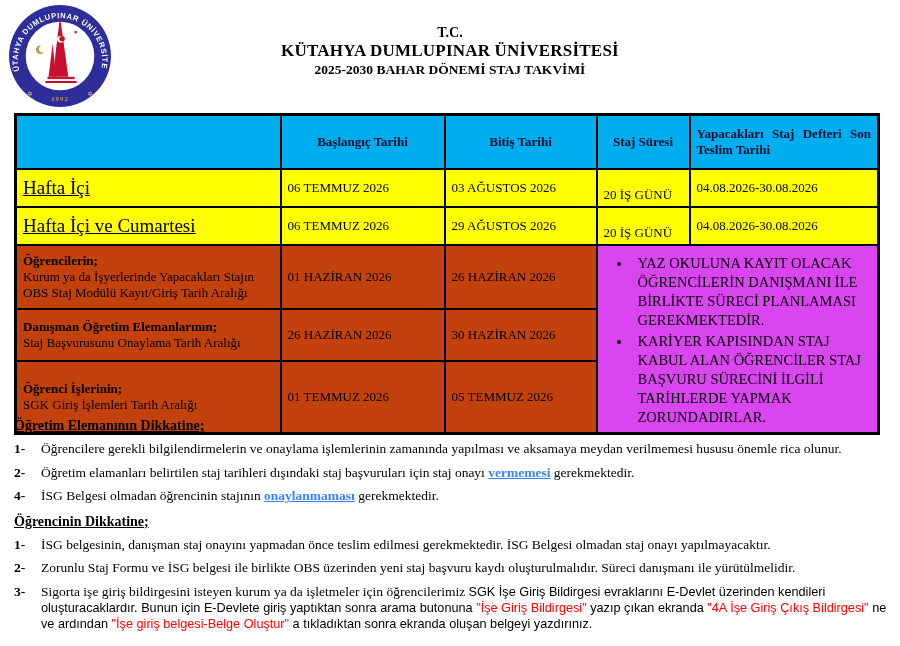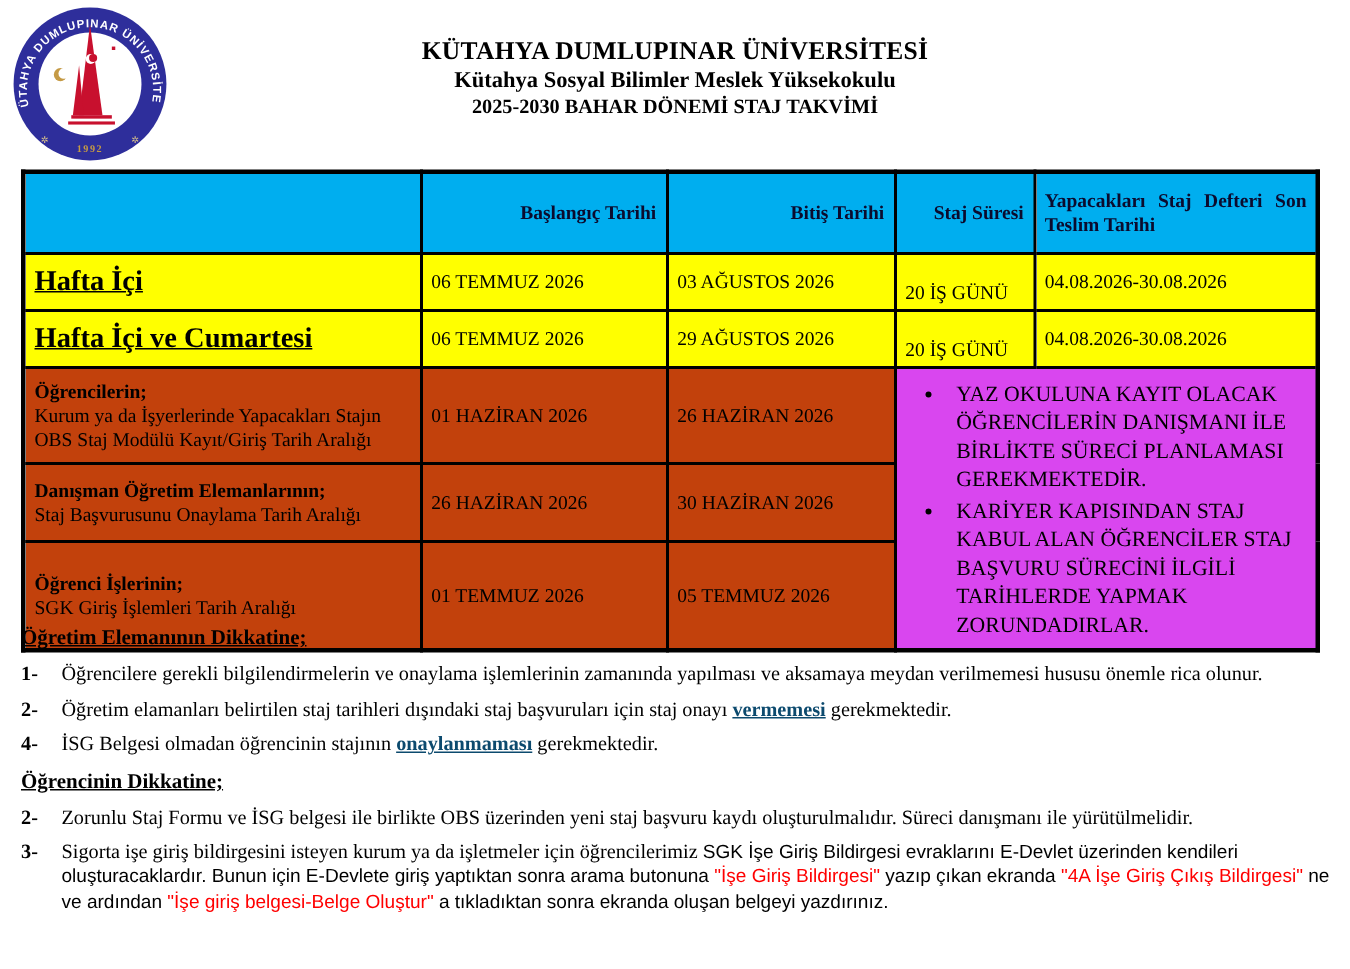--- a/index.html
+++ b/index.html
@@ -12,42 +12,42 @@
   .t-tc     { font-size:14px; font-weight:bold; }
   .t-uni    { font-size:17px; font-weight:bold; letter-spacing:.2px; }
   .t-school { font-size:15px; font-weight:bold; }
   .t-term   { font-size:13.5px; font-weight:bold; }
 
   
   table.staj { position:absolute; left:14px; top:113px; border-collapse:collapse; table-layout:fixed;
                border:3px solid #000; }
   table.staj td, table.staj th { border:2px solid #000; overflow:hidden; }
   .hdr th { background:#00AEEF; color:#0b0b2e; font-size:13px; font-weight:bold;
-            text-align:right; vertical-align:middle; padding:3px 6px; height:46px; }
+            text-align:center; vertical-align:middle; padding:3px 6px; height:46px; }
   .hdr th.justify { text-align:justify; }
   .yellow td { background:#FFFF00; }
   .green  td { background:#c2410c; }
-  .row-label { font-size:19px; font-weight:bold; text-decoration:underline; padding:0 6px; vertical-align:middle; }
+  .row-label { font-size:19px; font-weight:normal; text-decoration:underline; padding:0 6px; vertical-align:middle; }
   .date { font-size:13px; padding:2px 6px; vertical-align:middle; }
   .dur  { font-size:13px; padding:17px 6px 3px; vertical-align:bottom; }
   .ginfo { padding:3px 6px; vertical-align:middle; }
   .gtitle { font-size:13px; font-weight:bold; line-height:1.25; }
   .gdesc  { font-size:13px; line-height:1.25; }
   td.notes-cell { background:#d946ef; vertical-align:top; padding:6px 4px 2px 0; }
   ul.notes { margin:2px 0 0 0; padding-left:34px; font-size:14.5px; line-height:1.3; }
   ul.notes li { margin-bottom:3px; padding-left:6px; }
 
   
   .bottom { position:absolute; left:14px; top:416px; width:880px; }
   .sec-heading { font-size:14px; font-weight:bold; text-decoration:underline; margin:2px 0 7px 0; }
   .sec-heading.second { margin-top:9px; }
   .item { font-size:13.5px; line-height:1.2; margin-bottom:7.5px; padding-left:27px; text-indent:-27px; }
   .item .num { display:inline-block; width:27px; text-indent:0; font-weight:bold; }
   .seg-serif {}
-  .seg-red  { color:#0c4a6e; font-weight:bold; text-decoration:underline; }
+  .seg-red  { color:#3b82f6; font-weight:bold; text-decoration:underline; }
   .seg-sans { font-family:"Liberation Sans", sans-serif; font-size:12.7px; }
   .seg-red-sans { font-family:"Liberation Sans", sans-serif; font-size:12.7px; color:#FF0000; }
 </style>
 </head>
 <body>
 
 <div class="page">
 
   <svg class="logo" viewBox="0 0 100 100">
     <circle cx="50" cy="50" r="49" fill="#2E2E9B"></circle>
@@ -69,22 +69,22 @@
     <g>
       <circle cx="31" cy="44" r="4.2" fill="#C59A45"></circle>
       <circle cx="33.2" cy="43.2" r="3.4" fill="#ffffff"></circle>
     </g>
     <text x="50" y="93.5" text-anchor="middle" font-size="6.5" font-weight="bold" fill="#C59A45" letter-spacing="1">1992</text>
     <text x="21" y="88" text-anchor="middle" font-size="6" fill="#d8c08a">✲</text>
     <text x="79" y="88" text-anchor="middle" font-size="6" fill="#d8c08a">✲</text>
   </svg>
 
   <div class="titles">
+    <div class="t-tc">T.C.</div>
     <div class="t-uni">KÜTAHYA DUMLUPINAR ÜNİVERSİTESİ</div>
-    <div class="t-school">Kütahya Sosyal Bilimler Meslek Yüksekokulu</div>
     <div class="t-term">2025-2030 BAHAR DÖNEMİ STAJ TAKVİMİ</div>
   </div>
 
   <table class="staj">
     <colgroup>
       <col style="width:265px">
         <col style="width:164px">
         <col style="width:152px">
       <col style="width:93px">
         <col style="width:189px">
@@ -144,17 +144,18 @@
   </tbody>
     </table>
 
   <div class="bottom">
     <div class="sec-heading">Öğretim Elemanının Dikkatine;</div>
     <div class="item"><span class="num">1-</span><span class="seg-serif">Öğrencilere gerekli bilgilendirmelerin ve onaylama işlemlerinin zamanında yapılması ve aksamaya meydan verilmemesi hususu önemle rica olunur.</span></div>
     <div class="item"><span class="num">2-</span><span class="seg-serif">Öğretim elamanları belirtilen staj tarihleri dışındaki staj başvuruları için staj onayı </span><span class="seg-red">vermemesi</span><span class="seg-serif"> gerekmektedir.</span></div>
     <div class="item"><span class="num">4-</span><span class="seg-serif">İSG Belgesi olmadan öğrencinin stajının </span><span class="seg-red">onaylanmaması</span><span class="seg-serif"> gerekmektedir.</span></div>
 
     <div class="sec-heading second">Öğrencinin Dikkatine;</div>
+    <div class="item"><span class="num">1-</span><span class="seg-serif">İSG belgesinin, danışman staj onayını yapmadan önce teslim edilmesi gerekmektedir. İSG Belgesi olmadan staj onayı yapılmayacaktır.</span></div>
     <div class="item"><span class="num">2-</span><span class="seg-serif">Zorunlu Staj Formu ve İSG belgesi ile birlikte OBS üzerinden yeni staj başvuru kaydı oluşturulmalıdır. Süreci danışmanı ile yürütülmelidir.</span></div>
     <div class="item"><span class="num">3-</span><span class="seg-serif">Sigorta işe giriş bildirgesini isteyen kurum ya da işletmeler için öğrencilerimiz </span><span class="seg-sans">SGK İşe Giriş Bildirgesi evraklarını E-Devlet üzerinden kendileri oluşturacaklardır. Bunun için E-Devlete giriş yaptıktan sonra arama butonuna </span><span class="seg-red-sans">"İşe Giriş Bildirgesi"</span><span class="seg-sans"> yazıp çıkan ekranda </span><span class="seg-red-sans">"4A İşe Giriş Çıkış Bildirgesi"</span><span class="seg-sans"> ne ve ardından </span><span class="seg-red-sans">"İşe giriş belgesi-Belge Oluştur"</span><span class="seg-sans"> a tıkladıktan sonra ekranda oluşan belgeyi yazdırınız.</span></div>
   </div>
 
 </div>
 
 </body></html>

